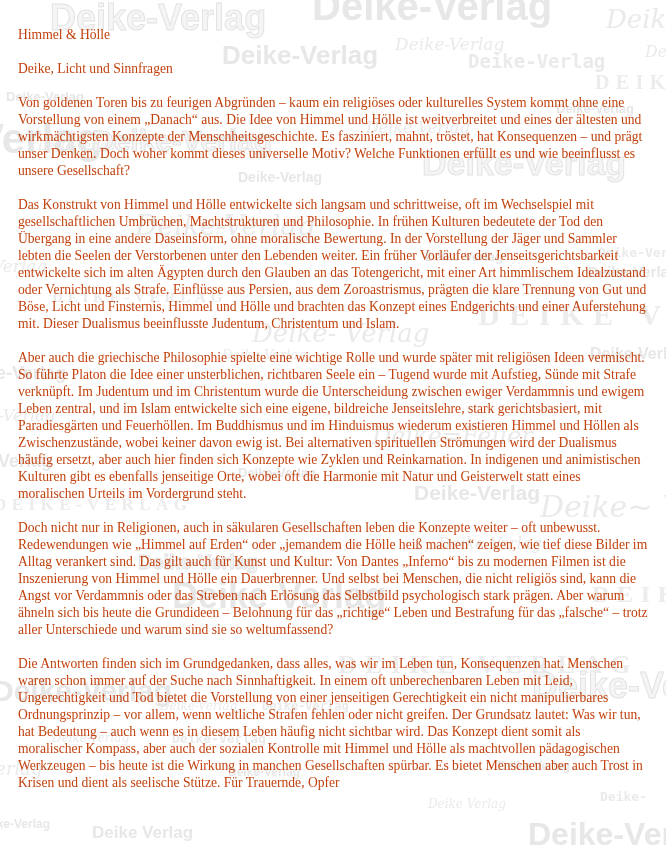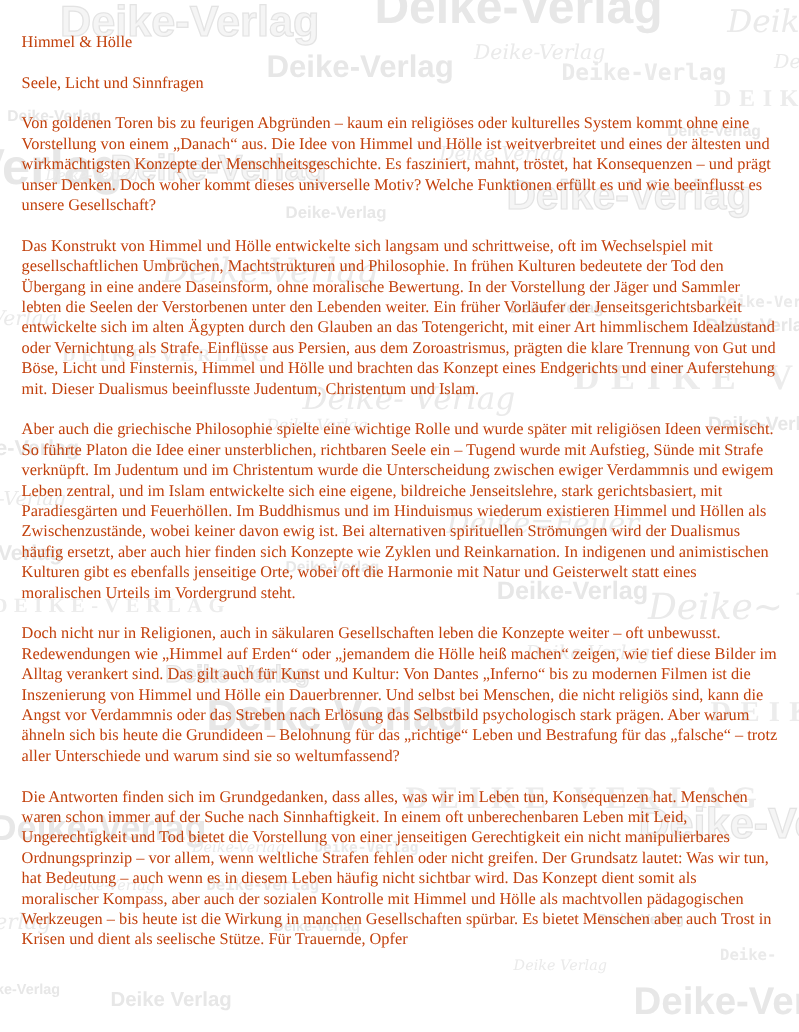--- a/index.html
+++ b/index.html
@@ -124,19 +124,19 @@
     <span class="wm wm-sans" style="left: 498px; top: 760px; font-size: 12px;">Deike-Verlag</span>
     <span class="wm wm-sans" style="left: 92px; top: 824px; font-size: 17px;">Deike Verlag</span>
     <span class="wm wm-sans" style="left: -22px; top: 818px; font-size: 12px;">Deike-Verlag</span>
     <span class="wm wm-script" style="left: 428px; top: 798px; font-size: 12px;">Deike Verlag</span>
     <span class="wm wm-sans" style="left: 528px; top: 818px; font-size: 32px;">Deike-Verlag</span>
     <span class="wm wm-mono" style="left: 600px; top: 790px; font-size: 13px;">Deike-</span>
   </div>
 
 <div class="page">
   <p>Himmel &amp; Hölle</p>
-  <p>Seele, Licht und Sinnfragen</p>
+  <p>Deike, Licht und Sinnfragen</p>
   <p>Von goldenen Toren bis zu feurigen Abgründen – kaum ein religiöses oder kulturelles System kommt ohne eine Vorstellung von einem „Danach“ aus. Die Idee von Himmel und Hölle ist weitverbreitet und eines der ältesten und wirkmächtigsten Konzepte der Menschheitsgeschichte. Es fasziniert, mahnt, tröstet, hat Konsequenzen – und prägt unser Denken. Doch woher kommt dieses universelle Motiv? Welche Funktionen erfüllt es und wie beeinflusst es unsere Gesellschaft?</p>
   <p>Das Konstrukt von Himmel und Hölle entwickelte sich langsam und schrittweise, oft im Wechselspiel mit gesellschaftlichen Umbrüchen, Machtstrukturen und Philosophie. In frühen Kulturen bedeutete der Tod den Übergang in eine andere Daseinsform, ohne moralische Bewertung. In der Vorstellung der Jäger und Sammler lebten die Seelen der Verstorbenen unter den Lebenden weiter. Ein früher Vorläufer der Jenseitsgerichtsbarkeit entwickelte sich im alten Ägypten durch den Glauben an das Totengericht, mit einer Art himmlischem Idealzustand oder Vernichtung als Strafe. Einflüsse aus Persien, aus dem Zoroastrismus, prägten die klare Trennung von Gut und Böse, Licht und Finsternis, Himmel und Hölle und brachten das Konzept eines Endgerichts und einer Auferstehung mit. Dieser Dualismus beeinflusste Judentum, Christentum und Islam.</p>
   <p>Aber auch die griechische Philosophie spielte eine wichtige Rolle und wurde später mit religiösen Ideen vermischt. So führte Platon die Idee einer unsterblichen, richtbaren Seele ein – Tugend wurde mit Aufstieg, Sünde mit Strafe verknüpft. Im Judentum und im Christentum wurde die Unterscheidung zwischen ewiger Verdammnis und ewigem Leben zentral, und im Islam entwickelte sich eine eigene, bildreiche Jenseitslehre, stark gerichtsbasiert, mit Paradiesgärten und Feuerhöllen. Im Buddhismus und im Hinduismus wiederum existieren Himmel und Höllen als Zwischenzustände, wobei keiner davon ewig ist. Bei alternativen spirituellen Strömungen wird der Dualismus häufig ersetzt, aber auch hier finden sich Konzepte wie Zyklen und Reinkarnation. In indigenen und animistischen Kulturen gibt es ebenfalls jenseitige Orte, wobei oft die Harmonie mit Natur und Geisterwelt statt eines moralischen Urteils im Vordergrund steht.</p>
   <p>Doch nicht nur in Religionen, auch in säkularen Gesellschaften leben die Konzepte weiter – oft unbewusst. Redewendungen wie „Himmel auf Erden“ oder „jemandem die Hölle heiß machen“ zeigen, wie tief diese Bilder im Alltag verankert sind. Das gilt auch für Kunst und Kultur: Von Dantes „Inferno“ bis zu modernen Filmen ist die Inszenierung von Himmel und Hölle ein Dauerbrenner. Und selbst bei Menschen, die nicht religiös sind, kann die Angst vor Verdammnis oder das Streben nach Erlösung das Selbstbild psychologisch stark prägen. Aber warum ähneln sich bis heute die Grundideen – Belohnung für das „richtige“ Leben und Bestrafung für das „falsche“ – trotz aller Unterschiede und warum sind sie so weltumfassend?</p>
   <p>Die Antworten finden sich im Grundgedanken, dass alles, was wir im Leben tun, Konsequenzen hat. Menschen waren schon immer auf der Suche nach Sinnhaftigkeit. In einem oft unberechenbaren Leben mit Leid, Ungerechtigkeit und Tod bietet die Vorstellung von einer jenseitigen Gerechtigkeit ein nicht manipulierbares Ordnungsprinzip – vor allem, wenn weltliche Strafen fehlen oder nicht greifen. Der Grundsatz lautet: Was wir tun, hat Bedeutung – auch wenn es in diesem Leben häufig nicht sichtbar wird. Das Konzept dient somit als moralischer Kompass, aber auch der sozialen Kontrolle mit Himmel und Hölle als machtvollen pädagogischen Werkzeugen – bis heute ist die Wirkung in manchen Gesellschaften spürbar. Es bietet Menschen aber auch Trost in Krisen und dient als seelische Stütze. Für Trauernde, Opfer</p>
 </div>
 
 </body></html>

